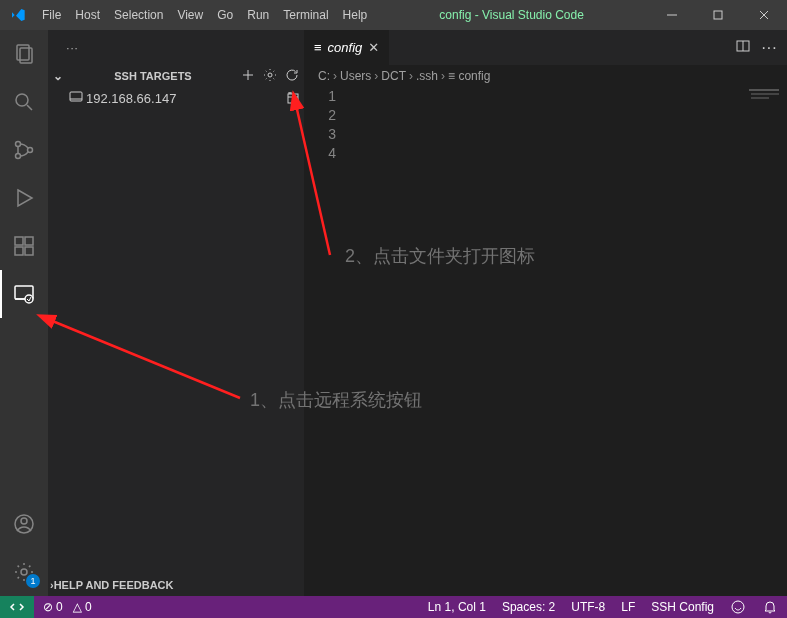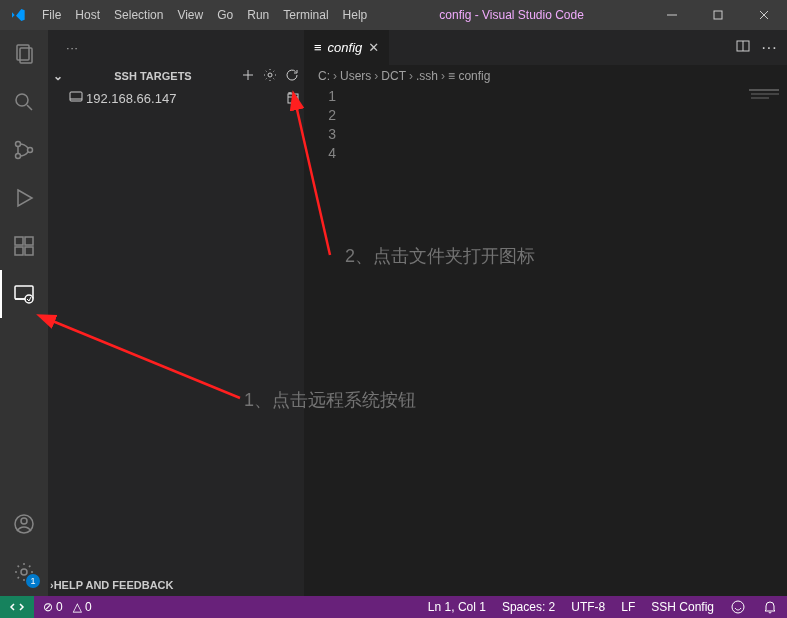--- a/index.html
+++ b/index.html
@@ -3,21 +3,21 @@
 <meta charset="utf-8">
 <style>
   * { box-sizing: border-box; margin: 0; padding: 0; font-family: "Segoe UI", sans-serif; }
   body { width: 787px; height: 618px; background: #1e1e1e; color: #ccc; overflow: hidden; position: relative; }
 
   
   .titlebar { height: 30px; background: #3c3c3c; display: flex; align-items: center; font-size: 12px; color: #ccc; }
   .titlebar .logo { width: 35px; display: flex; align-items: center; justify-content: center; }
   .menu { display: flex; }
   .menu-item { padding: 0 7px; height: 30px; line-height: 30px; cursor: default; }
-  .title { flex: 1; text-align: center; color: #f0abfc; }
+  .title { flex: 1; text-align: center; color: #86efac; }
   .win-ctl { display: flex; }
   .win-btn { width: 46px; height: 30px; display: flex; align-items: center; justify-content: center; color:#ccc; }
 
   
   .main { display: flex; height: 566px; }
   .activitybar { width: 48px; background: #333; display: flex; flex-direction: column; justify-content: space-between; }
   .act-group { display: flex; flex-direction: column; }
   .act-item { width: 48px; height: 48px; display: flex; align-items: center; justify-content: center; color: #858585; position: relative; }
   .act-item.active { color: #fff; }
   .act-item.active::before { content: ""; position: absolute; left: 0; top: 0; bottom: 0; width: 2px; background: #fff; }
@@ -303,13 +303,13 @@
 <svg class="arrows" width="787" height="618">
   <defs>
       <marker id="ah" markerWidth="10" markerHeight="10" refX="2" refY="3" orient="auto">
         <path d="M0,0 L0,6 L8,3 z" fill="#ff1f1f"></path>
       </marker>
     </defs>
   <line x1="330" y1="255" x2="296" y2="105" stroke="#ff1f1f" stroke-width="2.5" marker-end="url(#ah)"></line>
   <line x1="240" y1="398" x2="50" y2="320" stroke="#ff1f1f" stroke-width="2.5" marker-end="url(#ah)"></line>
 </svg>
 <div class="anno" style="left:345px; top:244px;">2、点击文件夹打开图标</div>
-<div class="anno" style="left:244px; top:388px;">1、点击远程系统按钮</div>
+<div class="anno" style="left:250px; top:388px;">1、点击远程系统按钮</div>
 
 </body></html>

